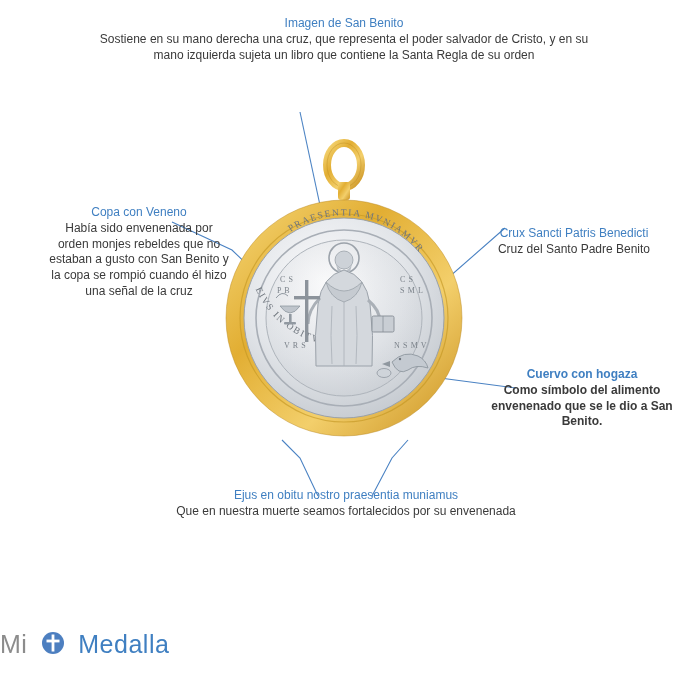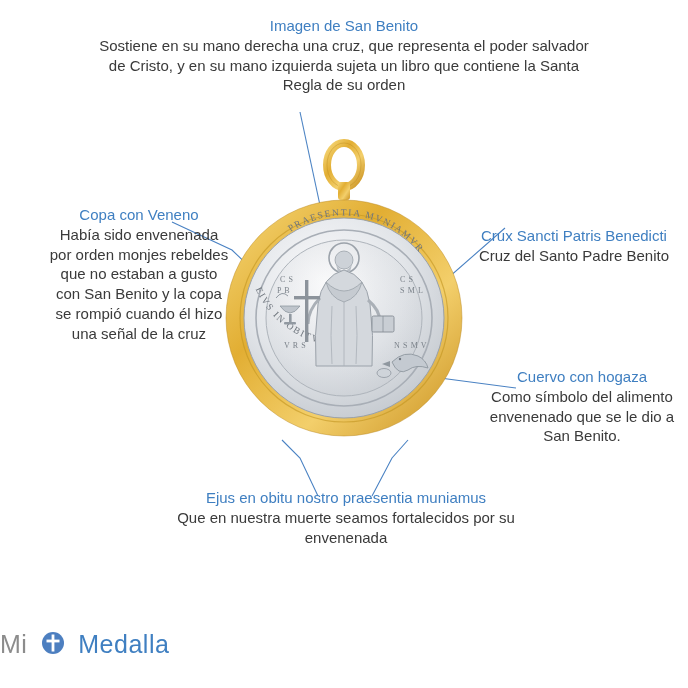--- a/index.html
+++ b/index.html
@@ -15,21 +15,21 @@
   }
   #stage {
     position: relative;
     width: 688px;
     height: 688px;
   }
   .callout {
     position: absolute;
     text-align: center;
     line-height: 1.32;
-    font-size: 15px;
+    font-size: 12px;
     color: #333333;
   }
   .callout .heading {
     color: #3f7fc1;
     display: block;
   }
   .callout .body {
     color: #3a3a3a;
     display: block;
   }
@@ -49,20 +49,21 @@
   #callout-left {
     left: 30px;
     top: 205px;
     width: 180px;
     margin-left: 19px;
   }
   #callout-right-bottom {
     left: 484px;
     top: 367px;
     width: 196px;
+    font-weight: bold;
   }
   #callout-bottom {
     left: 176px;
     top: 488px;
     width: 340px;
   }
 
   
   #leaders {
     position: absolute;

